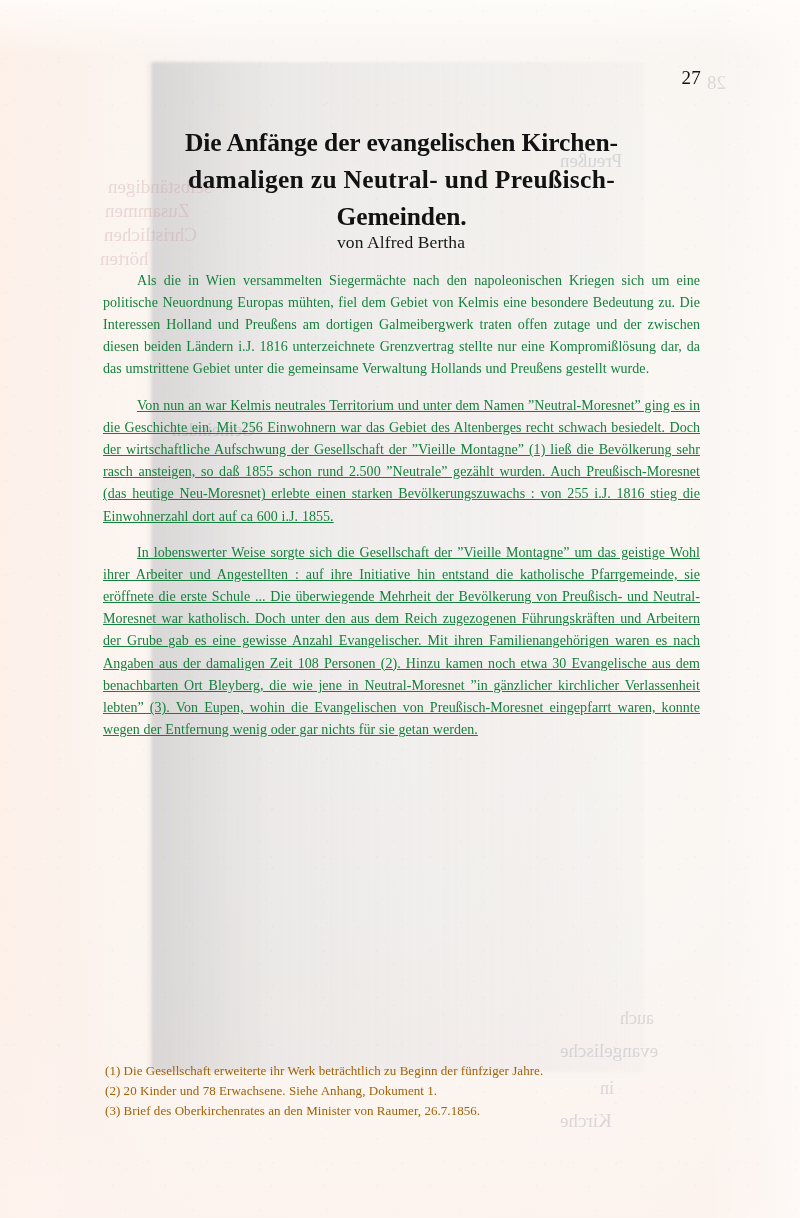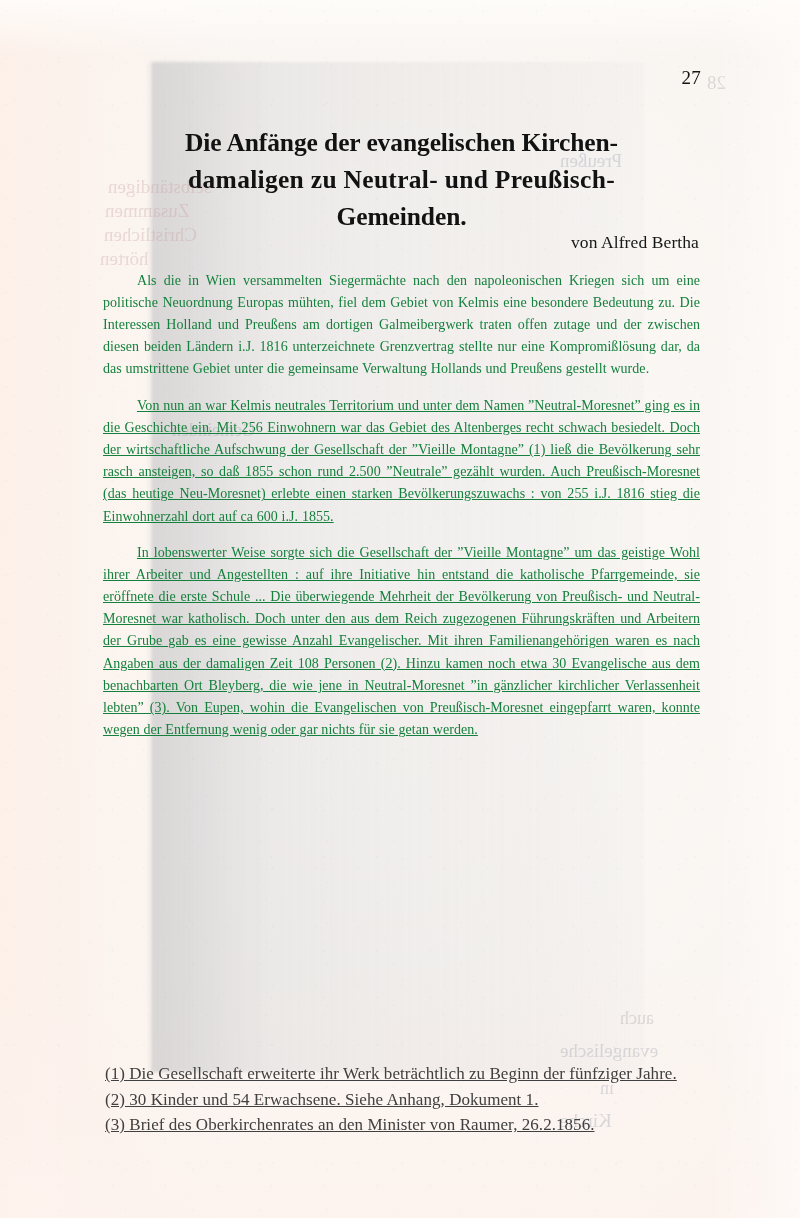--- a/index.html
+++ b/index.html
@@ -115,21 +115,21 @@
     margin: 0 0 0 0;
     padding: 0 2px;
   }
   .title .tline { display: block; }
   .title .tline.l1 { text-align: center; }
   .title .tline.l2 { text-align: center; letter-spacing: 0.3px; }
   .title .tline.l3 { text-align: center; }
 
   .byline {
     font-size: 17.5px;
-    text-align: right;
+    text-align: center;
     margin-top: -4px;
     padding-right: 1px;
     color: #161616;
     letter-spacing: 0.1px;
   }
 
   .para {
     font-size: 14px;
     line-height: 1.585;
     text-align: justify;
@@ -143,24 +143,23 @@
   .para + .para { margin-top: 14px; text-decoration: underline; }
   #para-1 { margin-top: 17px; }
 
   
   .footnotes {
     position: absolute;
     left: 105px;
     top: 1062px;
     width: 595px;
     z-index: 7;
-    font-size: 17px;
+    font-size: 13px;
     line-height: 1.42;
-    color: #404040;
-    text-decoration: underline;
+    color: #a16207;
   }
   .footnote {
     margin: 0;
     text-align: justify;
     text-justify: inter-word;
     letter-spacing: 0.05px;
   }
   .footnote + .footnote { margin-top: 1.5px; }
   .footnote.nojust { text-align: left; }
 
@@ -235,19 +234,19 @@
     <div class="byline">von Alfred Bertha</div>
 
     <p class="para" id="para-1">Als die in Wien versammelten Siegermächte nach den napoleonischen Kriegen sich um eine politische Neuordnung Europas mühten, fiel dem Gebiet von Kelmis eine besondere Bedeutung zu. Die Interessen Holland und Preußens am dortigen Galmeibergwerk traten offen zutage und der zwischen diesen beiden Ländern i.J. 1816 unterzeichnete Grenzvertrag stellte nur eine Kompromißlösung dar, da das umstrittene Gebiet unter die gemeinsame Verwaltung Hollands und Preußens gestellt wurde.</p>
     <p class="para" id="para-2">Von nun an war Kelmis neutrales Territorium und unter dem Namen ”Neutral-Moresnet” ging es in die Geschichte ein. Mit 256 Einwohnern war das Gebiet des Altenberges recht schwach besiedelt. Doch der wirtschaftliche Aufschwung der Gesellschaft der ”Vieille Montagne” (1) ließ die Bevölkerung sehr rasch ansteigen, so daß 1855 schon rund 2.500 ”Neutrale” gezählt wurden. Auch Preußisch-Moresnet (das heutige Neu-Moresnet) erlebte einen starken Bevölkerungszuwachs : von 255 i.J. 1816 stieg die Einwohnerzahl dort auf ca 600 i.J. 1855.</p>
     <p class="para" id="para-3">In lobenswerter Weise sorgte sich die Gesellschaft der ”Vieille Montagne” um das geistige Wohl ihrer Arbeiter und Angestellten : auf ihre Initiative hin entstand die katholische Pfarrgemeinde, sie eröffnete die erste Schule ... Die überwiegende Mehrheit der Bevölkerung von Preußisch- und Neutral-Moresnet war katholisch. Doch unter den aus dem Reich zugezogenen Führungskräften und Arbeitern der Grube gab es eine gewisse Anzahl Evangelischer. Mit ihren Familienangehörigen waren es nach Angaben aus der damaligen Zeit 108 Personen (2). Hinzu kamen noch etwa 30 Evangelische aus dem benachbarten Ort Bleyberg, die wie jene in Neutral-Moresnet ”in gänzlicher kirchlicher Verlassenheit lebten” (3). Von Eupen, wohin die Evangelischen von Preußisch-Moresnet eingepfarrt waren, konnte wegen der Entfernung wenig oder gar nichts für sie getan werden.</p>
 
   </div>
 
   <div class="footnotes">
     <p class="footnote">(1) Die Gesellschaft erweiterte ihr Werk beträchtlich zu Beginn der fünfziger Jahre.</p>
-    <p class="footnote nojust">(2) 30 Kinder und 54 Erwachsene. Siehe Anhang, Dokument 1.</p>
-    <p class="footnote nojust">(3) Brief des Oberkirchenrates an den Minister von Raumer, 26.2.1856.</p>
+    <p class="footnote nojust">(2) 20 Kinder und 78 Erwachsene. Siehe Anhang, Dokument 1.</p>
+    <p class="footnote nojust">(3) Brief des Oberkirchenrates an den Minister von Raumer, 26.7.1856.</p>
   </div>
 
   <div class="grain"></div>
 
 </div>
 
 </body></html>

